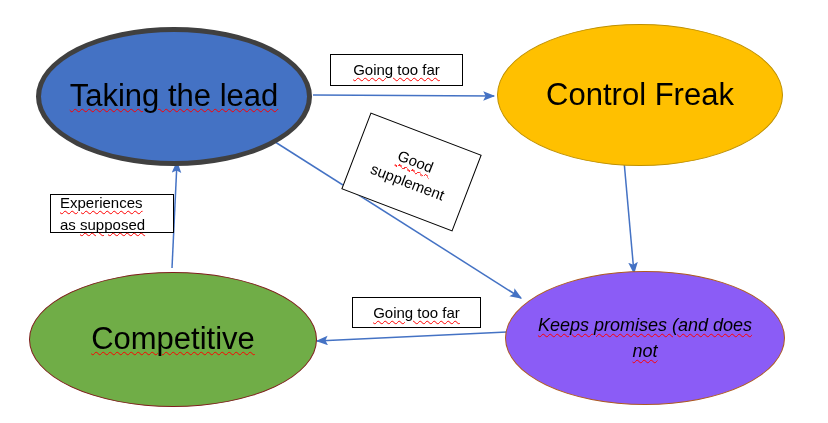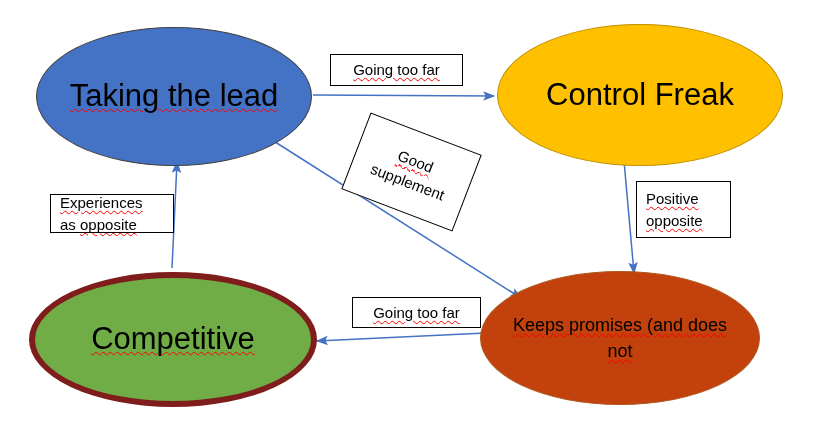--- a/index.html
+++ b/index.html
@@ -18,33 +18,33 @@
     position:absolute;display:flex;align-items:center;justify-content:center;
     text-align:center;box-sizing:border-box;z-index:3;
     border-radius:50%;
   }
   .node .label{
     color:#000000;line-height:1.18;padding:0 14px;
     position:relative;z-index:1;
   }
 
   #node-taking-the-lead{left:36px;top:27px;width:276px;height:139px;
-     background:#4472C4;border:1px solid #404040;}
+     background:#4472C4;border:5px solid #404040;}
   #node-taking-the-lead .label{font-size:31px;}
 
   #node-control-freak{left:497px;top:24px;width:286px;height:142px;
      background:#FFC000;border:1px solid #BF9000;}
   #node-control-freak .label{font-size:31px;}
 
   #node-competitive{left:29px;top:272px;width:288px;height:135px;
-     background:#70AD47;border:6px solid #7f1d1d;}
+     background:#70AD47;border:1px solid #7f1d1d;}
   #node-competitive .label{font-size:31px;}
 
-  #node-keeps-promises{left:480px;top:271px;width:280px;height:134px;
-     background:#c2410c;border:1px solid #AE5A21;}
+  #node-keeps-promises{left:505px;top:271px;width:280px;height:134px;
+     background:#8b5cf6;border:1px solid #AE5A21;font-style:italic;}
   #node-keeps-promises .label{font-size:18px;line-height:1.45;padding:0 18px;}
 
   
   .labelbox{
     position:absolute;background:#ffffff;border:1px solid #000000;
     box-sizing:border-box;display:flex;align-items:center;
     z-index:4;color:#000000;font-size:15px;line-height:1.45;
   }
   .labelbox .txt{padding:0 9px;width:100%;}
 
@@ -126,30 +126,24 @@
   <div class="labelbox" id="label-good-supplement">
     <div class="txt">
       <div><span class="wavy">Good</span></div>
       <div><span>supplement</span></div>
     </div>
   </div>
 
   <div class="labelbox" id="label-experiences">
     <div class="txt">
       <div><span class="wavy">Experiences</span></div>
-      <div><span>as </span><span class="wavy">opposite</span></div>
+      <div><span>as </span><span class="wavy">supposed</span></div>
     </div>
   </div>
 
-  <div class="labelbox" id="label-positive-opposite">
-    <div class="txt">
-      <div><span class="wavy">Positive</span></div>
-      <div><span class="wavy">opposite</span></div>
-    </div>
-  </div>
 
   <div class="labelbox" id="label-going-too-far-bottom">
     <div class="txt">
       <span class="wavy">Going too far</span>
     </div>
   </div>
 
 </div>
 
 </body></html>

